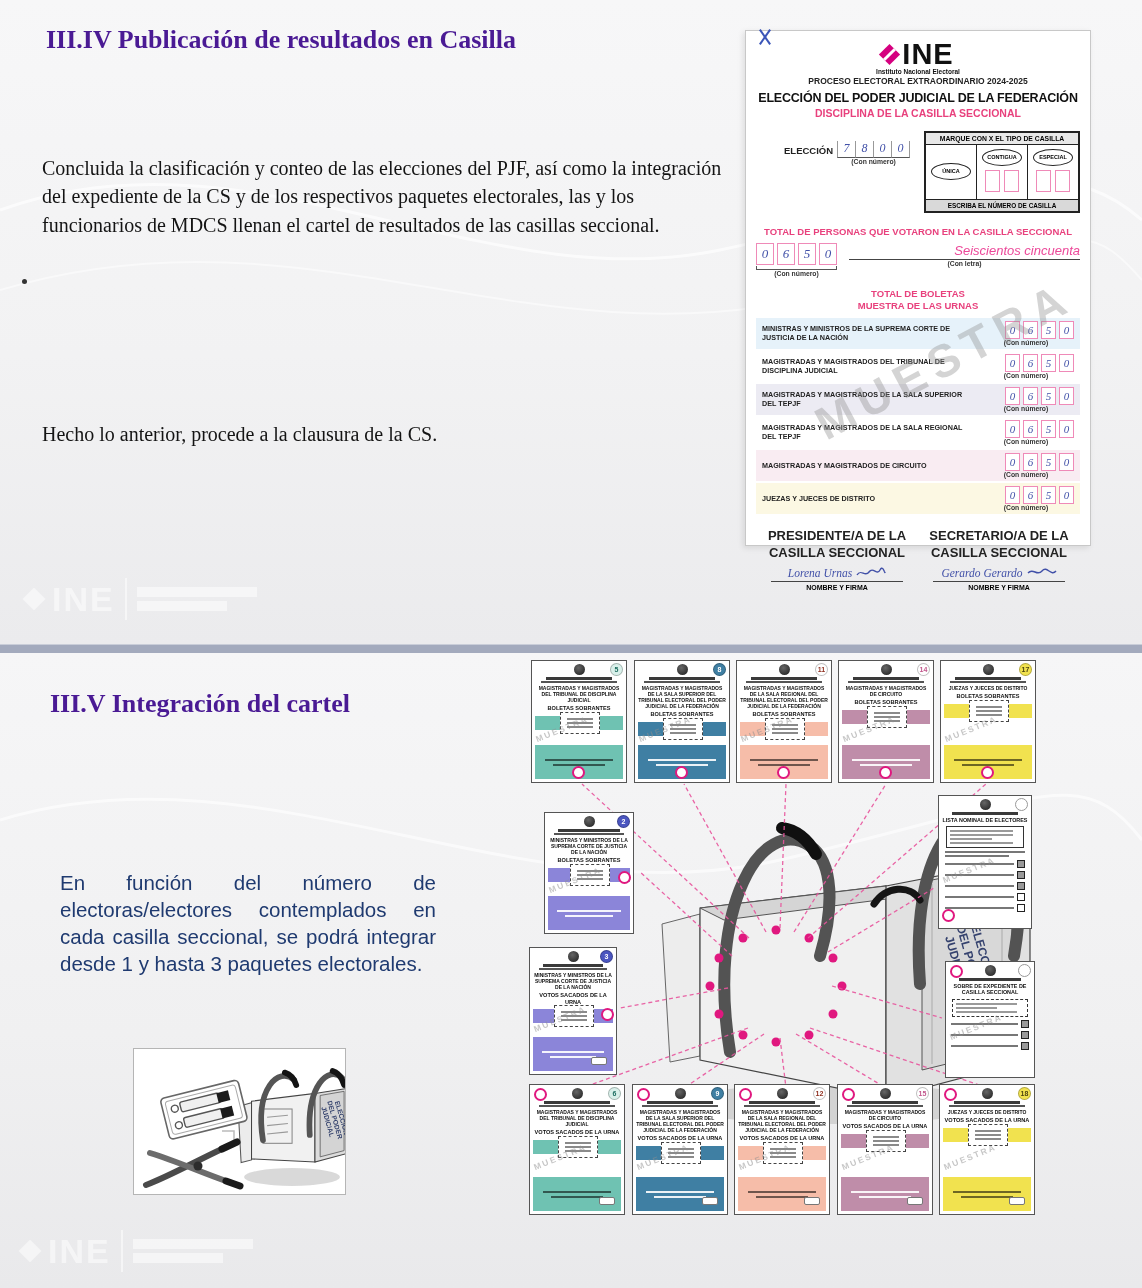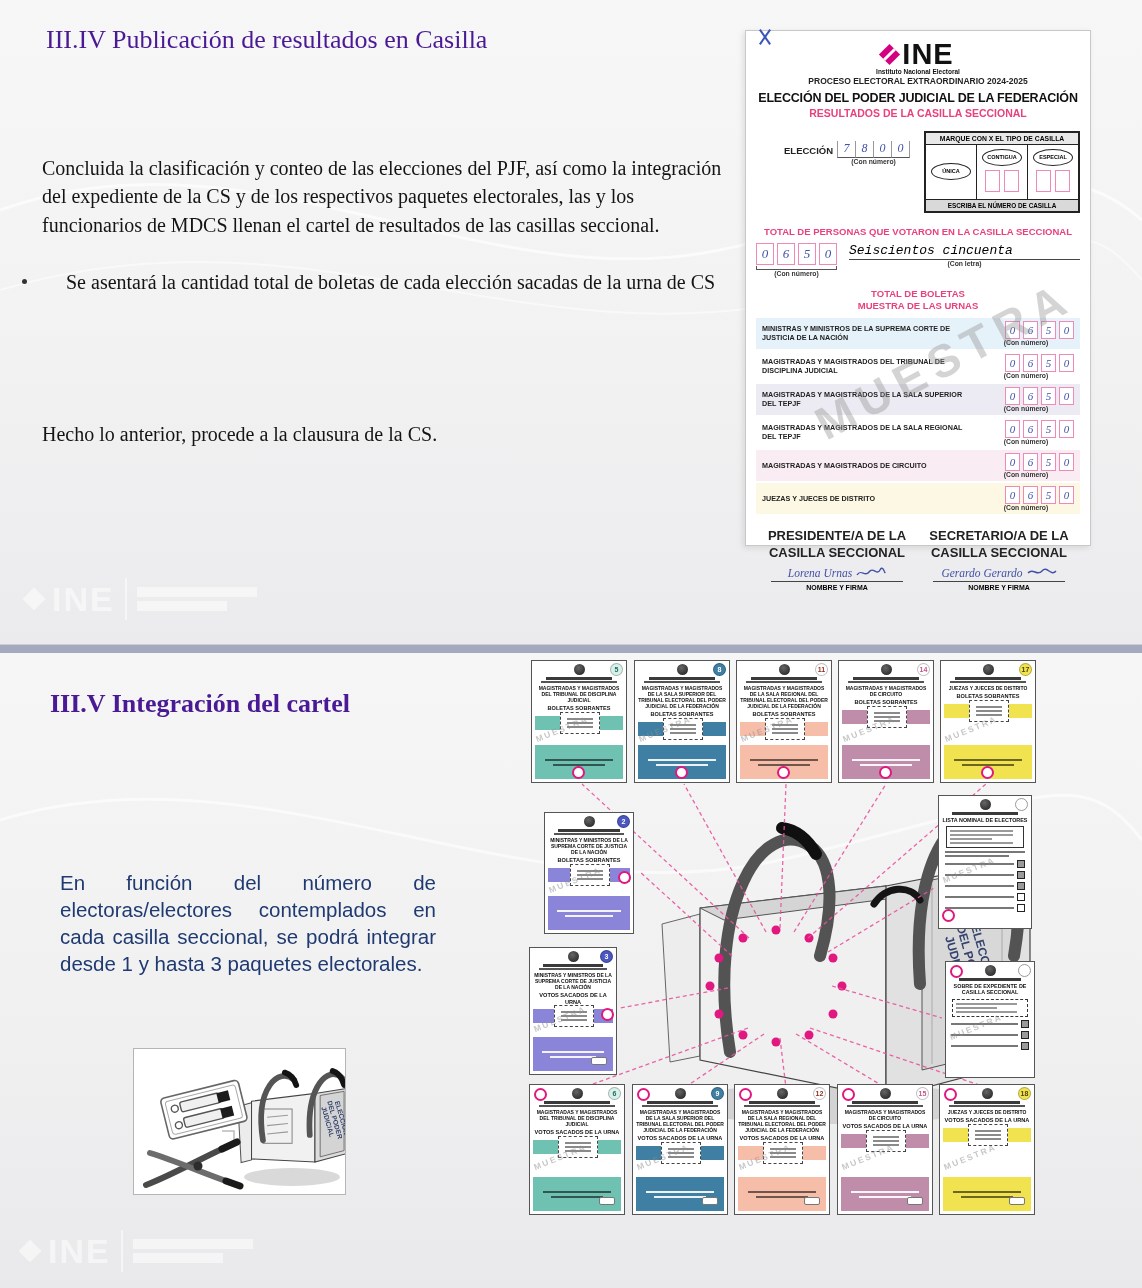--- a/index.html
+++ b/index.html
@@ -7,21 +7,21 @@
   .abs{position:absolute;}
   
   .slide-bg1{left:0;top:0;width:1142px;height:644px;
     background:linear-gradient(180deg,#f7f7f8 0%,#f2f2f3 55%,#ebebed 100%);}
   .slide-bg2{left:0;top:652px;width:1142px;height:636px;
     background:linear-gradient(180deg,#f6f6f7 0%,#f0f0f1 60%,#e9e9eb 100%);}
   .divider{left:0;top:644px;width:1142px;height:8px;background:#a3aabd;border-top:1px solid #c9cdd8;}
   .wave{position:absolute;left:0;width:1142px;pointer-events:none;}
   
   .title1{left:46px;top:8px;width:660px;font-family:"Liberation Serif",serif;
-    font-size:26px;font-weight:normal;color:#4a1a94;}
+    font-size:26px;font-weight:bold;color:#4a1a94;}
   .para1{left:42px;top:134px;width:680px;font-family:"Liberation Serif",serif;
     font-size:20px;line-height:1.42;color:#141414;}
   .bullets{left:20px;top:268px;width:706px;font-family:"Liberation Serif",serif;
     font-size:20px;line-height:1.42;color:#141414;}
   .bullet{position:relative;padding-left:46px;margin-bottom:9px;}
   .bdot{position:absolute;left:2px;top:11px;width:5px;height:5px;border-radius:50%;background:#333;}
   .closing{left:42px;top:403px;width:680px;font-family:"Liberation Serif",serif;
     font-size:20px;color:#141414;}
   
   .title2{left:50px;top:664px;width:330px;font-family:"Liberation Serif",serif;
@@ -65,22 +65,22 @@
   .tipo-boxes i{width:13px;height:20px;border:1.5px solid #ef8ab8;display:block;background:#fff;}
   .tipo-f{font-size:6.4px;font-weight:bold;text-align:center;background:#d9d9d9;
     border-top:1px solid #222;padding:2px 0;}
   .p-heading{font-size:9.5px;font-weight:bold;color:#e8417d;text-align:center;margin-top:13px;}
   .p-persrow{display:flex;margin-top:6px;align-items:flex-start;}
   .dgrp{display:inline-flex;gap:3px;}
   .dg{width:16px;height:20px;border:1.5px solid #ef8ab8;text-align:center;
     font-family:"Liberation Serif",serif;font-style:italic;font-size:13px;line-height:20px;color:#4150a8;background:#fff;}
   .bracket{height:3px;border-left:1px solid #555;border-right:1px solid #555;border-bottom:1px solid #555;margin-top:1px;}
   .p-letra{flex:1;margin-left:12px;}
-  .p-letraline{border-bottom:1px solid #444;text-align:left;
-    font-family:Liberation Mono, monospace;font-style:italic;font-size:13px;color:#000000;padding-bottom:1px;}
+  .p-letraline{border-bottom:1px solid #444;text-align:right;
+    font-family:Liberation Sans, sans-serif;font-style:italic;font-size:13px;color:#ec4899;padding-bottom:1px;}
   .p-rows{margin-top:6px;}
   .p-row{display:flex;align-items:center;padding:2px 6px;margin-bottom:2px;min-height:27px;}
   .p-rowlbl{flex:1;font-size:7.2px;font-weight:bold;color:#222;line-height:1.25;padding-right:6px;}
   .p-rowdg{width:96px;text-align:right;}
   .p-rowdg .dg{width:13px;height:16px;font-size:11px;line-height:16px;}
   .muestra{position:absolute;font-weight:bold;color:#8f8f8f;opacity:.38;letter-spacing:8px;
     transform:rotate(-28deg);transform-origin:left top;pointer-events:none;}
   .p-muestra{left:60px;top:372px;font-size:46px;}
   .p-sigs{display:flex;margin-top:14px;}
   .p-sig{flex:1;text-align:center;}
@@ -155,33 +155,33 @@
   <path d="M0 230 C 300 140, 520 300, 800 240 S 1080 150, 1142 220" fill="none" stroke="#ffffff" stroke-width="2" opacity="0.5"></path>
 </svg>
 <svg class="wave" style="top:700px;height:340px;" viewBox="0 0 1142 340">
   <path d="M0 120 C 260 40, 520 220, 780 160 S 1080 60, 1142 140" fill="none" stroke="#ffffff" stroke-width="3" opacity="0.6"></path>
 </svg>
 <div class="abs divider"></div>
 
 <h1 class="abs title1">III.IV Publicación de resultados en Casilla</h1>
 <p class="abs para1">Concluida la clasificación y conteo de las elecciones del PJF, así como la integración del expediente de la CS y de los respectivos paquetes electorales, las y los funcionarios de MDCS llenan el cartel de resultados de las casillas seccional.</p>
 <div class="abs bullets">
-  <div class="bullet"><span class="bdot"></span><span>Se asentará la cantidad total de boletas de cada elección sacadas de la urna de CS</span></div>
+  <div class="bullet"><span class="bdot"></span></div>
 </div>
 <p class="abs closing">Hecho lo anterior, procede a la clausura de la CS.</p>
 
 <div class="abs poster">
   <div class="p-logo">
     <span class="p-diamond"></span>
     <span class="p-ine">INE</span>
   </div>
   <div class="p-sub">Instituto Nacional Electoral</div>
   <div class="p-proc">PROCESO ELECTORAL EXTRAORDINARIO 2024-2025</div>
   <div class="p-title">ELECCIÓN DEL PODER JUDICIAL DE LA FEDERACIÓN</div>
-  <div class="p-subtitle">RESULTADOS DE LA CASILLA SECCIONAL</div>
+  <div class="p-subtitle">DISCIPLINA DE LA CASILLA SECCIONAL</div>
 
   <div class="p-secrow">
     <span class="p-seclbl">ELECCIÓN</span>
     <span>
       <span class="p-seccells">
         <span class="p-seccell">7</span>
         <span class="p-seccell">8</span>
         <span class="p-seccell">0</span>
         <span class="p-seccell">0</span>
       </span>

